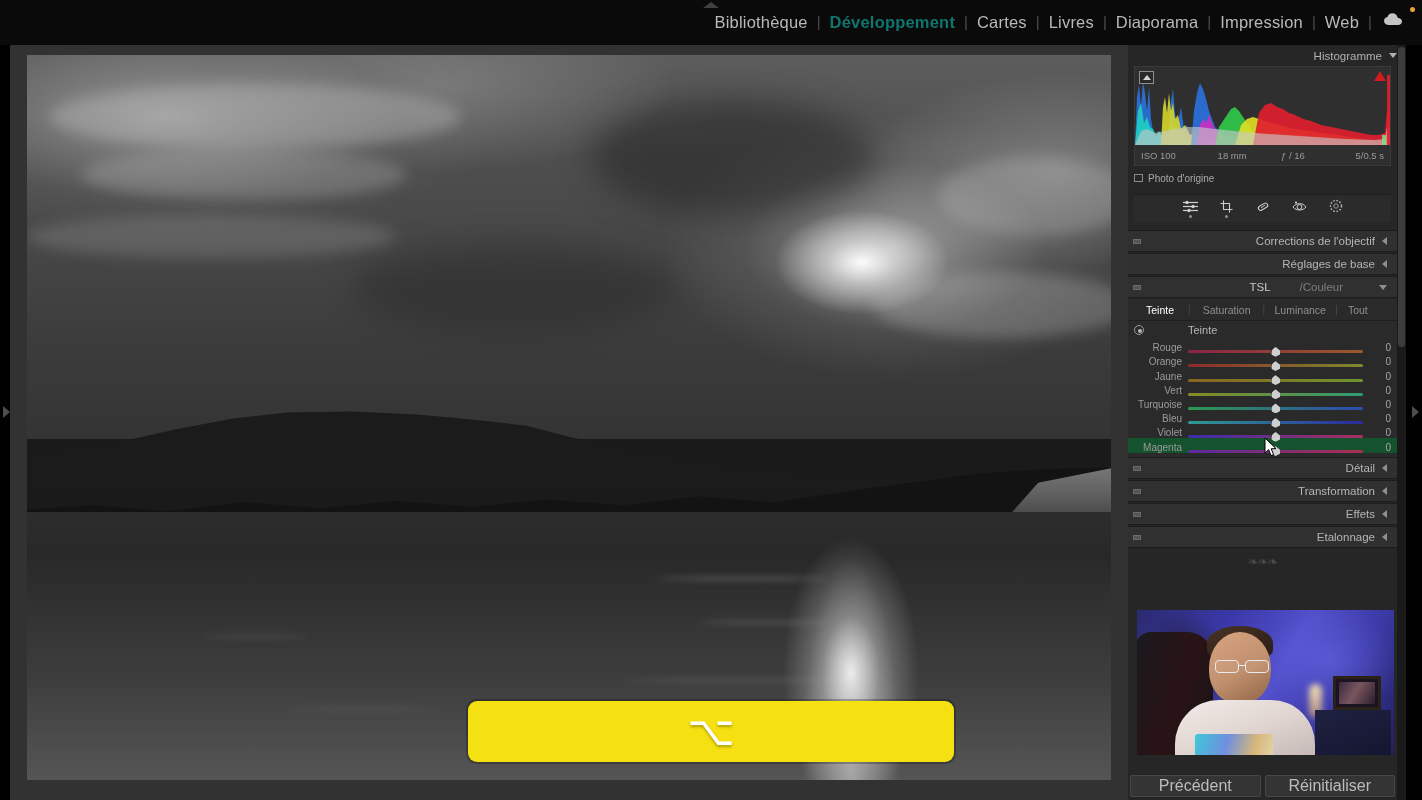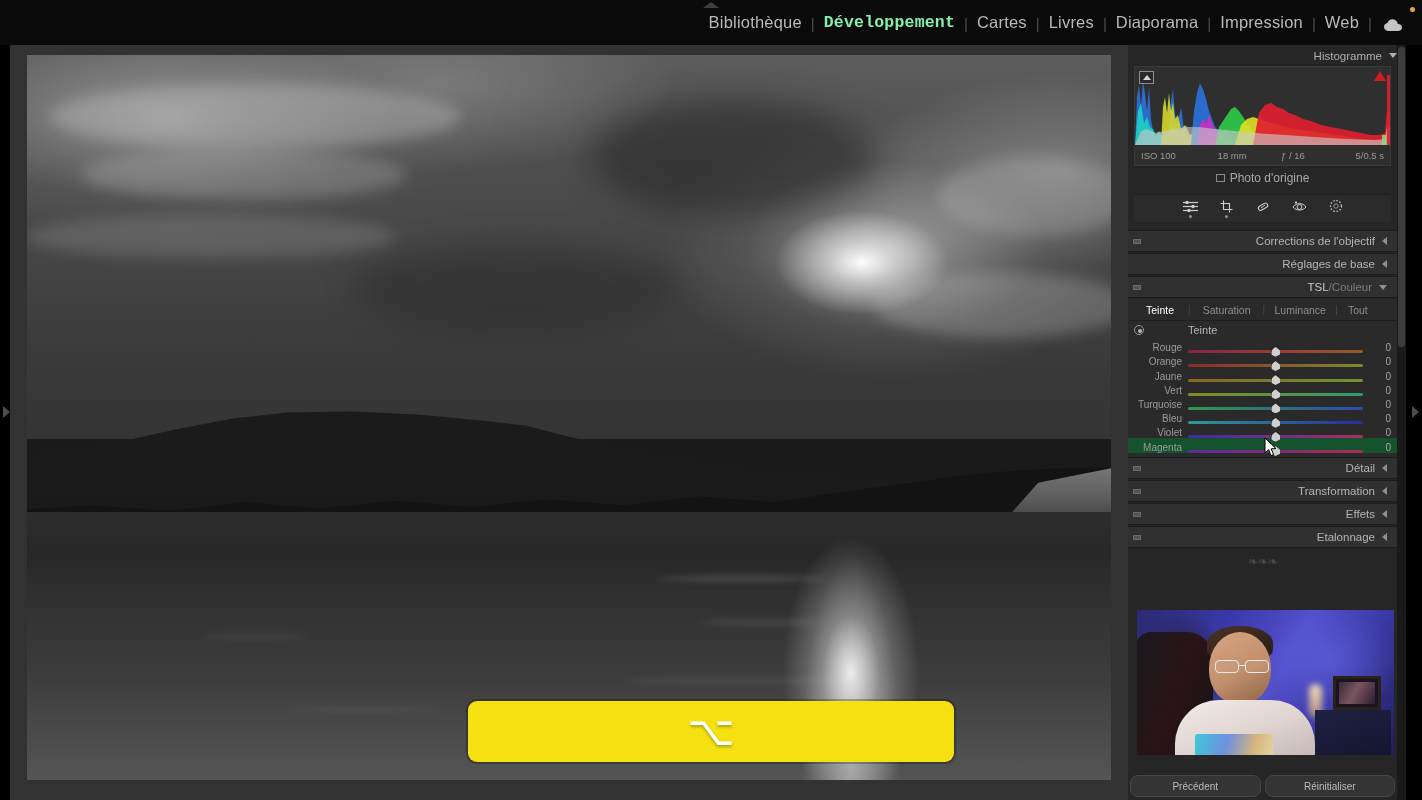--- a/index.html
+++ b/index.html
@@ -11,26 +11,26 @@
   }
   .app { position: relative; width: 1422px; height: 800px; background: #000; }
 
   
   .topbar {
     position: absolute; left: 0; top: 0; width: 1422px; height: 45px;
     background: #0a0a0a;
     display: flex; align-items: center; justify-content: flex-end;
     padding-right: 18px;
   }
-  .modules { display: flex; align-items: flex-end; gap: 0; }
+  .modules { display: flex; align-items: flex-start; gap: 0; }
   .module {
     color: #b9b9b9; font-size: 16.5px; padding: 0 9px; letter-spacing: .2px;
     cursor: pointer; white-space: nowrap;
   }
-  .module.active { color: #86efac; font-weight: bold; font-family: Liberation Mono, monospace; }
+  .module.active { color: #0f766e; font-weight: bold; }
   .msep { color: #4e4e4e; font-size: 15px; }
   .cloud-icon { margin-left: 12px; display:flex; align-items:center; }
   .dot-amber {
     position: absolute; right: 7px; top: 7px;
     width: 5px; height: 5px; border-radius: 50%; background: #e8a33d;
   }
 
   
   .edge-arrow { position: absolute; opacity: .55; }
   .arrow-up {
@@ -170,21 +170,21 @@
     position: absolute; left: 0; bottom: 4px; width: 100%;
     display: flex; color: #9a9a9a; font-size: 9.5px; padding: 0 6px;
   }
   .exif span { flex: 1; }
   .exif span:nth-child(2) { text-align: center; }
   .exif span:nth-child(3) { text-align: center; }
   .exif span:nth-child(4) { text-align: right; }
 
   .origrow {
     margin: 4px 6px 0 6px; display: flex; align-items: center;
-    color: #a8a8a8; font-size: 12px; height: 16px; justify-content: center;
+    color: #a8a8a8; font-size: 10px; height: 16px;
   }
   .cbox {
     width: 9px; height: 8px; border: 1px solid #8a8a8a; margin-right: 5px;
     background: transparent;
   }
 
   
   .toolstrip {
     margin: 8px 6px 0 6px; height: 28px; background: #2b2b2b;
     display: flex; align-items: center; justify-content: center; gap: 22px;
@@ -213,21 +213,21 @@
   .secrow .caret-l {
     margin-left: 7px; width: 0; height: 0;
     border-top: 4px solid transparent; border-bottom: 4px solid transparent;
     border-right: 5px solid #909090;
   }
   .secrow .caret-d {
     margin-left: 7px; width: 0; height: 0;
     border-left: 4.5px solid transparent; border-right: 4.5px solid transparent;
     border-top: 5px solid #909090;
   }
-  .secrow.open { color: #c8c8c8; }
+  .secrow.open { color: #c8c8c8; gap: 29px; }
   .secrow .dim { color: #7d7d7d; }
 
   
   .tslbody { background: #2a2a2a; padding-bottom: 4px; }
   .tabs {
     display: flex; align-items: center; height: 22px; background: #2a2a2a;
     padding: 0 4px; border-bottom: 1px solid #1f1f1f;
   }
   .tab {
     color: #8f8f8f; font-size: 10.5px; cursor: pointer; text-align: center;
@@ -345,22 +345,22 @@
     border-radius: 7px; filter: blur(3px);
     background: linear-gradient(180deg, rgba(255,235,180,.95) 0%, rgba(255,190,90,.55) 100%);
   }
 
   
   .botbtns {
     position: absolute; left: 1130px; bottom: 3px; width: 265px; height: 22px;
     display: flex; gap: 4px;
   }
   .btn {
-    flex: 1; background: #343434; border: 1px solid #474747; border-radius: 8px;
-    color: #bcbcbc; font-size: 10px; display: flex; align-items: center;
+    flex: 1; background: #343434; border: 1px solid #474747; border-radius: 2px;
+    color: #bcbcbc; font-size: 16px; display: flex; align-items: center;
     justify-content: center; cursor: pointer; text-align: center;
   }
 
   
   .scrollbar {
     position: absolute; left: 1397px; top: 45px; width: 9px; height: 755px;
     background: #1a1a1a;
   }
   .scrollthumb {
     position: absolute; left: 1px; top: 2px; width: 7px; height: 300px;

